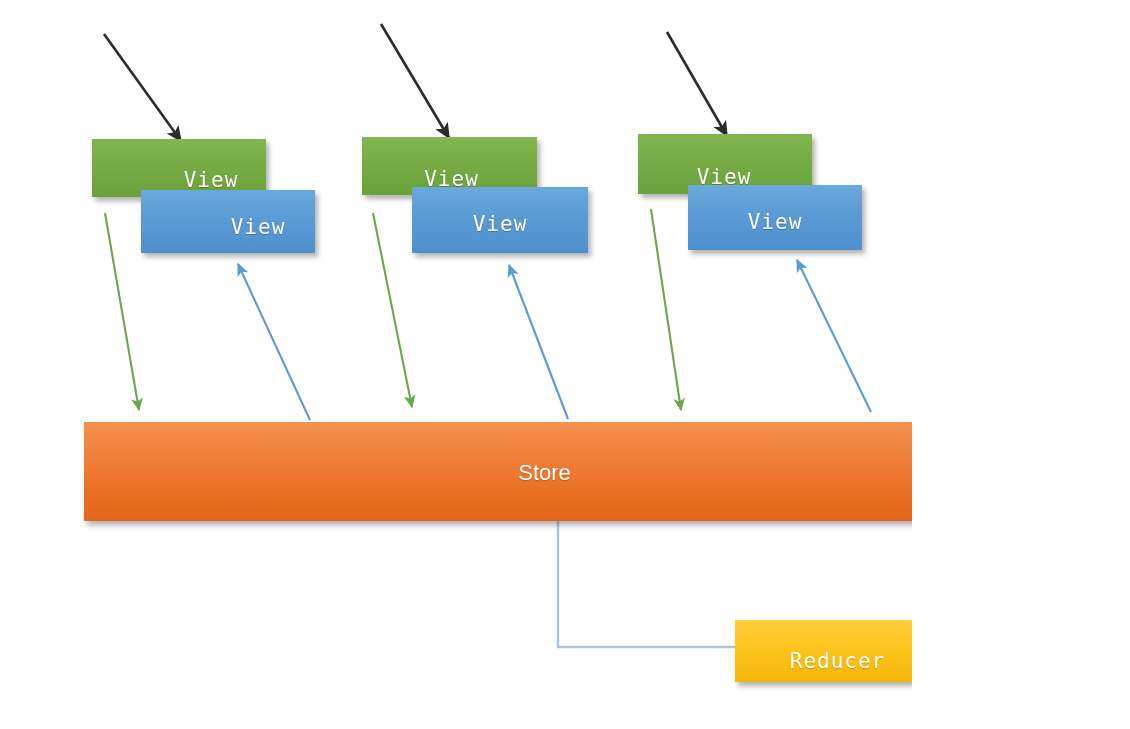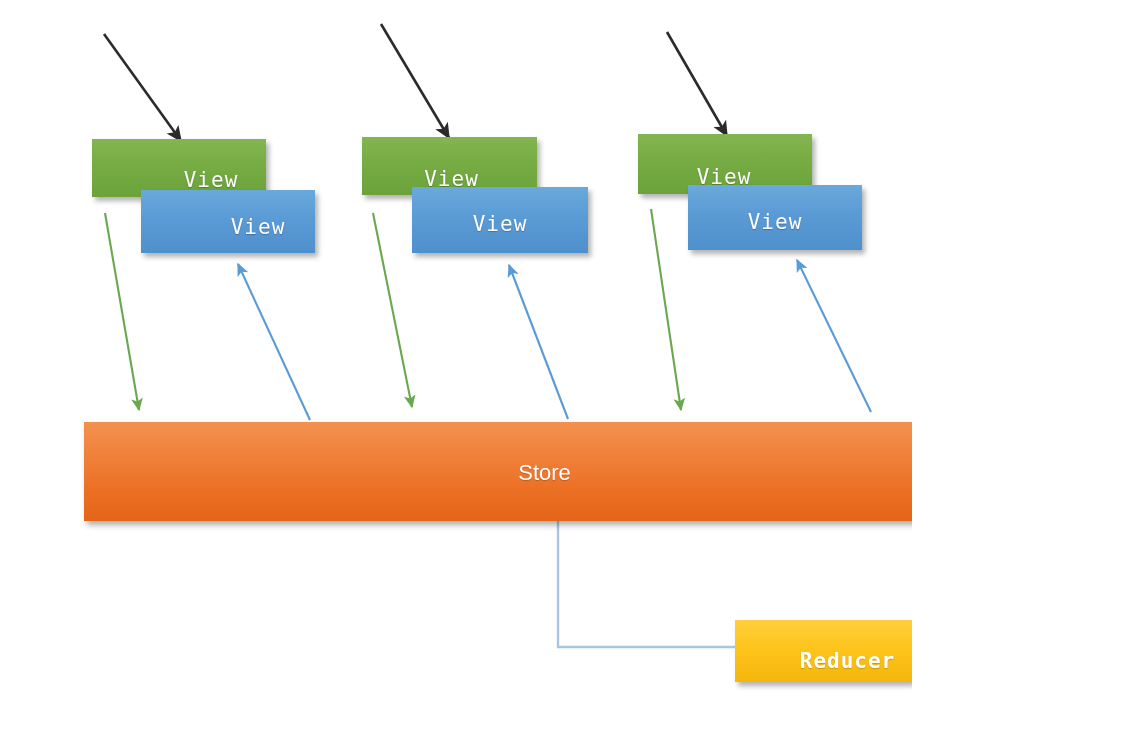--- a/index.html
+++ b/index.html
@@ -129,16 +129,16 @@
   </div>
   <div class="node node-view-blue" style="left:688px; top:185px; width:174px; height:65px;">
     <span style="position:relative; left:0px; top:4px;">View</span>
   </div>
 
   <div class="node node-store" style="left:84px; top:422px; width:945px; height:99px;">
     <span style="position:relative; left:-12px; top:1px;">Store</span>
   </div>
 
   <div class="node node-reducer" style="left:735px; top:620px; width:177px; height:62px;">
-    <span style="position:relative; left:24px; top:10px;font-weight:bold;">Reducer</span>
+    <span style="position:relative; left:14px; top:10px;">Reducer</span>
   </div>
 
 </div>
 
 </body></html>

